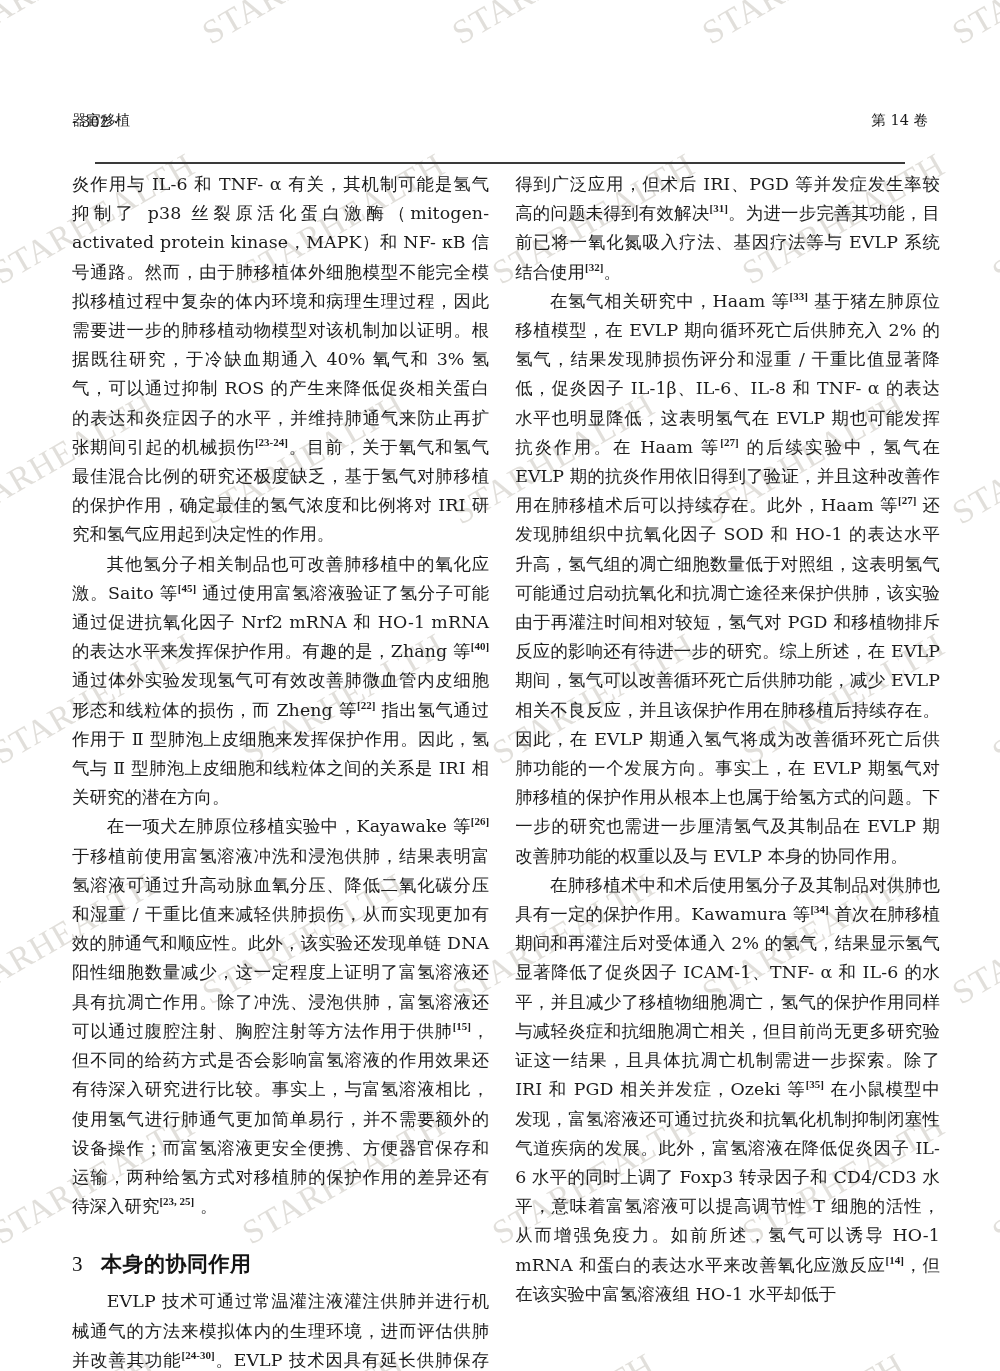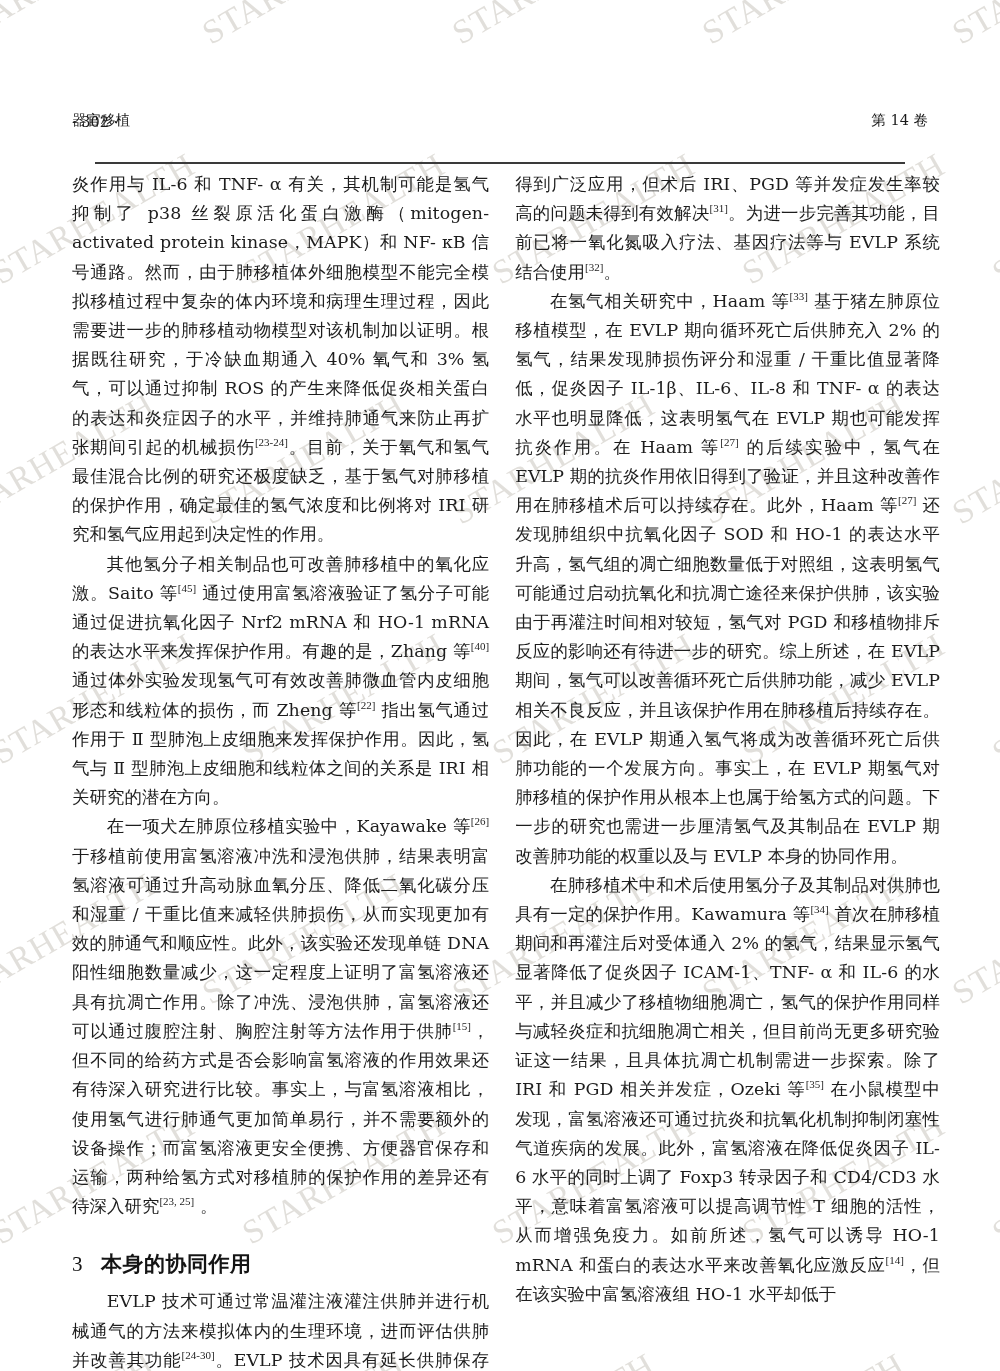--- a/index.html
+++ b/index.html
@@ -114,21 +114,21 @@
     font-family: "DejaVu Serif", "Liberation Serif", serif;
     letter-spacing: 0.5px;
     color: #141414;
   }
   h2.section .num {
     font-weight: 400;
     font-family: "Liberation Serif", serif;
     margin-right: 18px;
   }
 
-  .latin { font-family: "Liberation Serif", "DejaVu Serif", serif; }
+  .latin { font-family: "Liberation Serif", "DejaVu Serif", serif; font-weight: bold; }
 </style>
 </head>
 <body>
 
 <div class="watermark-layer" id="wm-layer">
     <span class="wm" style="left: -60px; top: -40px;">STARHEALTH</span>
     <span class="wm" style="left: 190px; top: -40px;">STARHEALTH</span>
     <span class="wm" style="left: 440px; top: -40px;">STARHEALTH</span>
     <span class="wm" style="left: 690px; top: -40px;">STARHEALTH</span>
     <span class="wm" style="left: 940px; top: -40px;">STARHEALTH</span>

